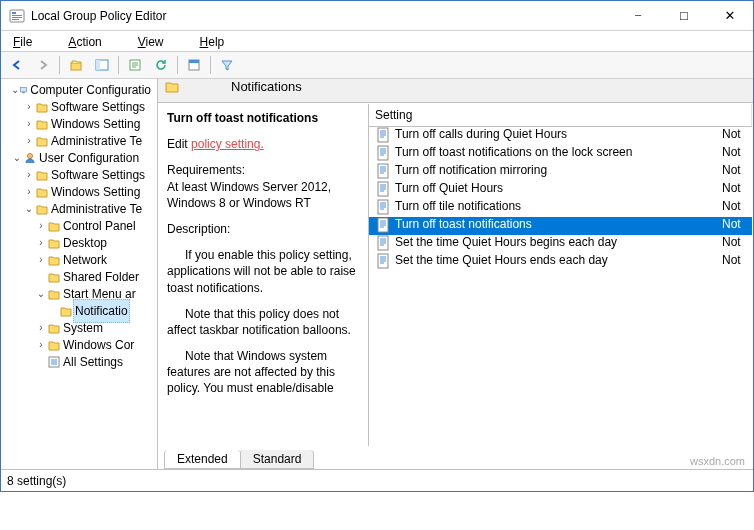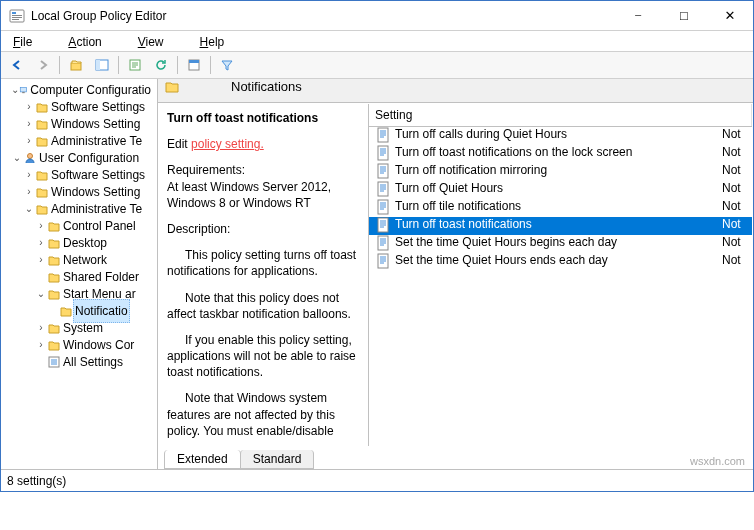--- a/index.html
+++ b/index.html
@@ -260,23 +260,22 @@
           </svg>
         <span>Notifications</span>
       </div>
       <div class="right-body">
         <div class="desc-pane">
           <div class="setting-title">Turn off toast notifications</div>
           <div><span>Edit</span> <span class="edit-link">policy setting.</span></div>
           <div class="section">Requirements:</div>
           <div>At least Windows Server 2012, Windows 8 or Windows RT</div>
           <div class="section">Description:</div>
-          <div class="section" style="text-indent:18px">This policy setting turns off toast notifications for applications.</div>
+          <div class="section" style="text-indent:18px">If you enable this policy setting, applications will not be able to raise toast notifications.</div>
           <div class="section" style="text-indent:18px">Note that this policy does not affect taskbar notification balloons.</div>
-          <div class="section" style="text-indent:18px">If you enable this policy setting, applications will not be able to raise toast notifications.</div>
           <div class="section" style="text-indent:18px">Note that Windows system features are not affected by this policy.  You must enable/disable</div>
         </div>
         <div class="list-pane">
           <div class="list-header">
             <div class="col setting">Setting</div>
           </div>
           <div class="list-rows" id="list-rows">
               <div class="list-row">
                 <svg class="icon" viewBox="0 0 16 16">
                   <rect x="3" y="1" width="10" height="14" fill="#fff" stroke="#888"></rect>

